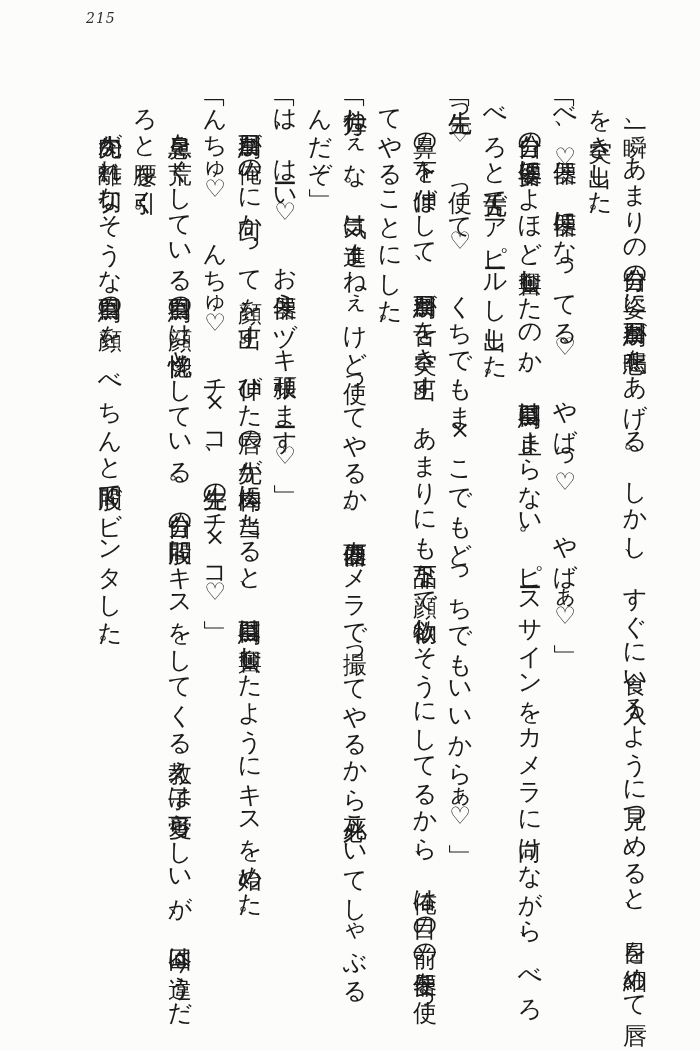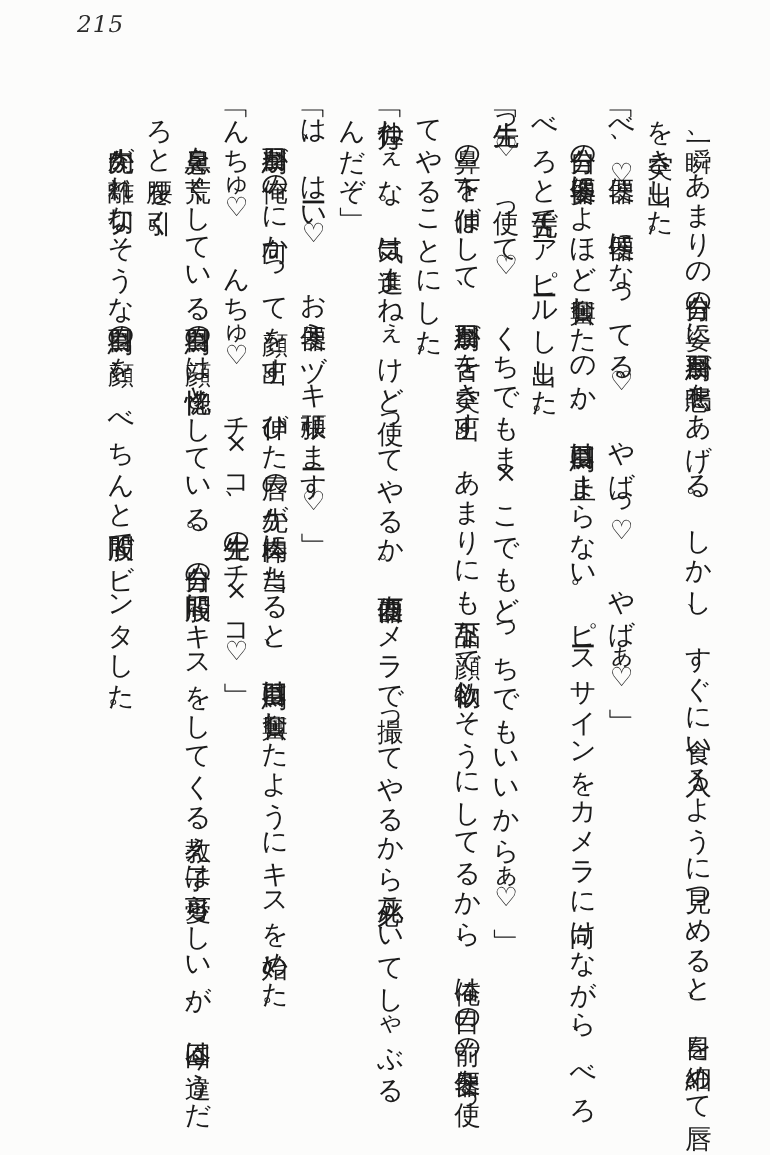--- a/index.html
+++ b/index.html
@@ -11,22 +11,22 @@
     position: relative;
     width: 700px;
     height: 1050px;
     background: #fcfcfb;
     overflow: hidden;
     font-family: "DejaVu Serif", "Liberation Serif", serif;
   }
   .page-number {
     position: absolute;
     top: 10px;
-    left: 70px;
-    font-size: 21px;
+    left: 86px;
+    font-size: 14px;
     font-style: italic;
     color: #2b2b2b;
     letter-spacing: 1px;
   }
   .text-area {
     position: absolute;
     top: 92px;
     right: 48px;
     height: 922px;
     writing-mode: vertical-rl;

